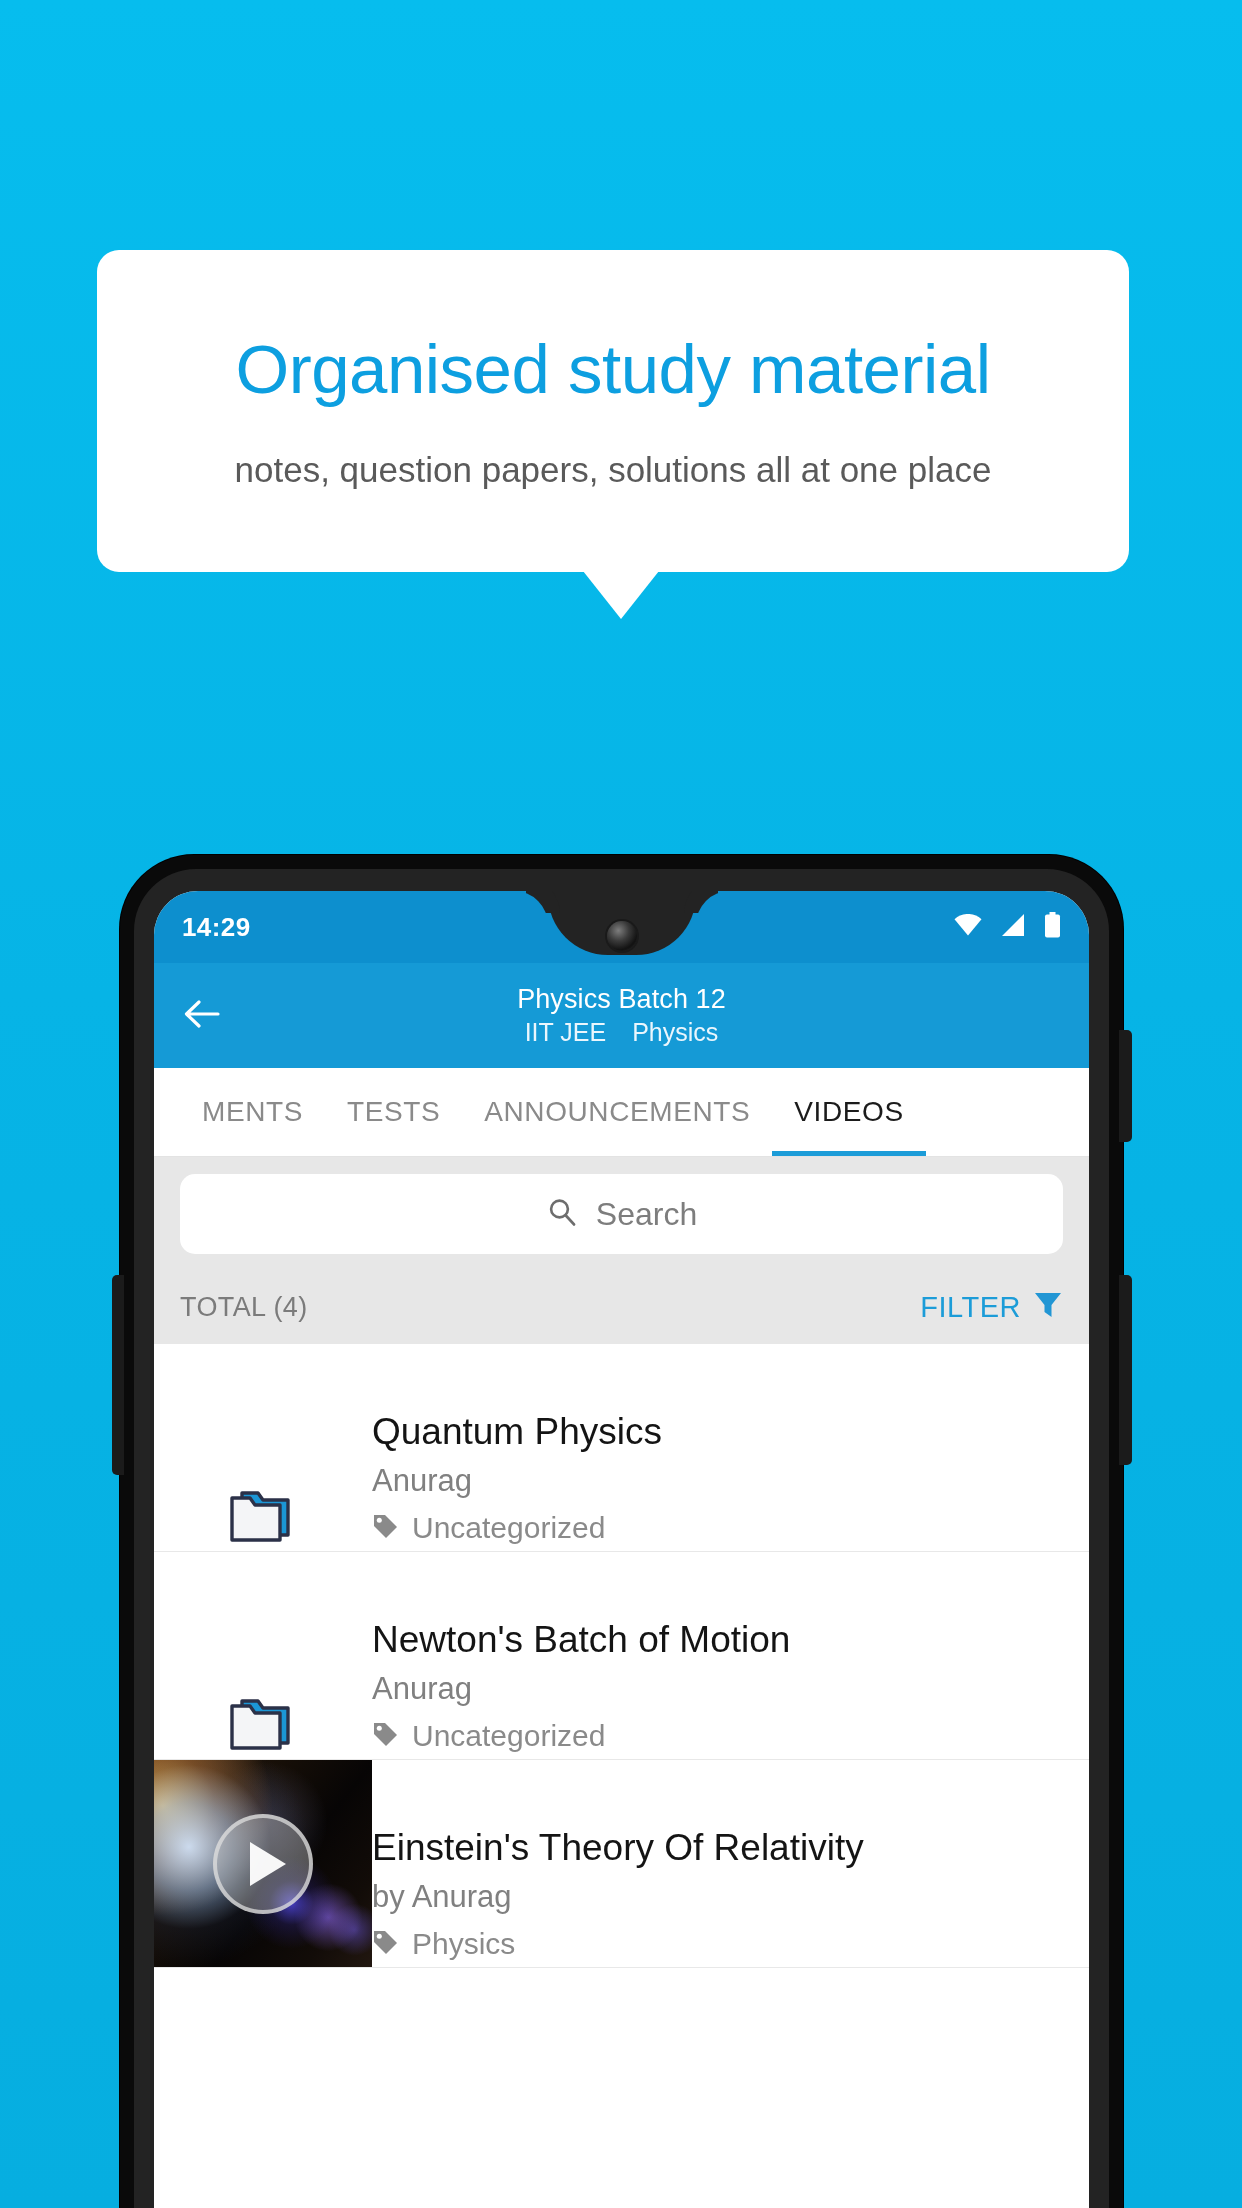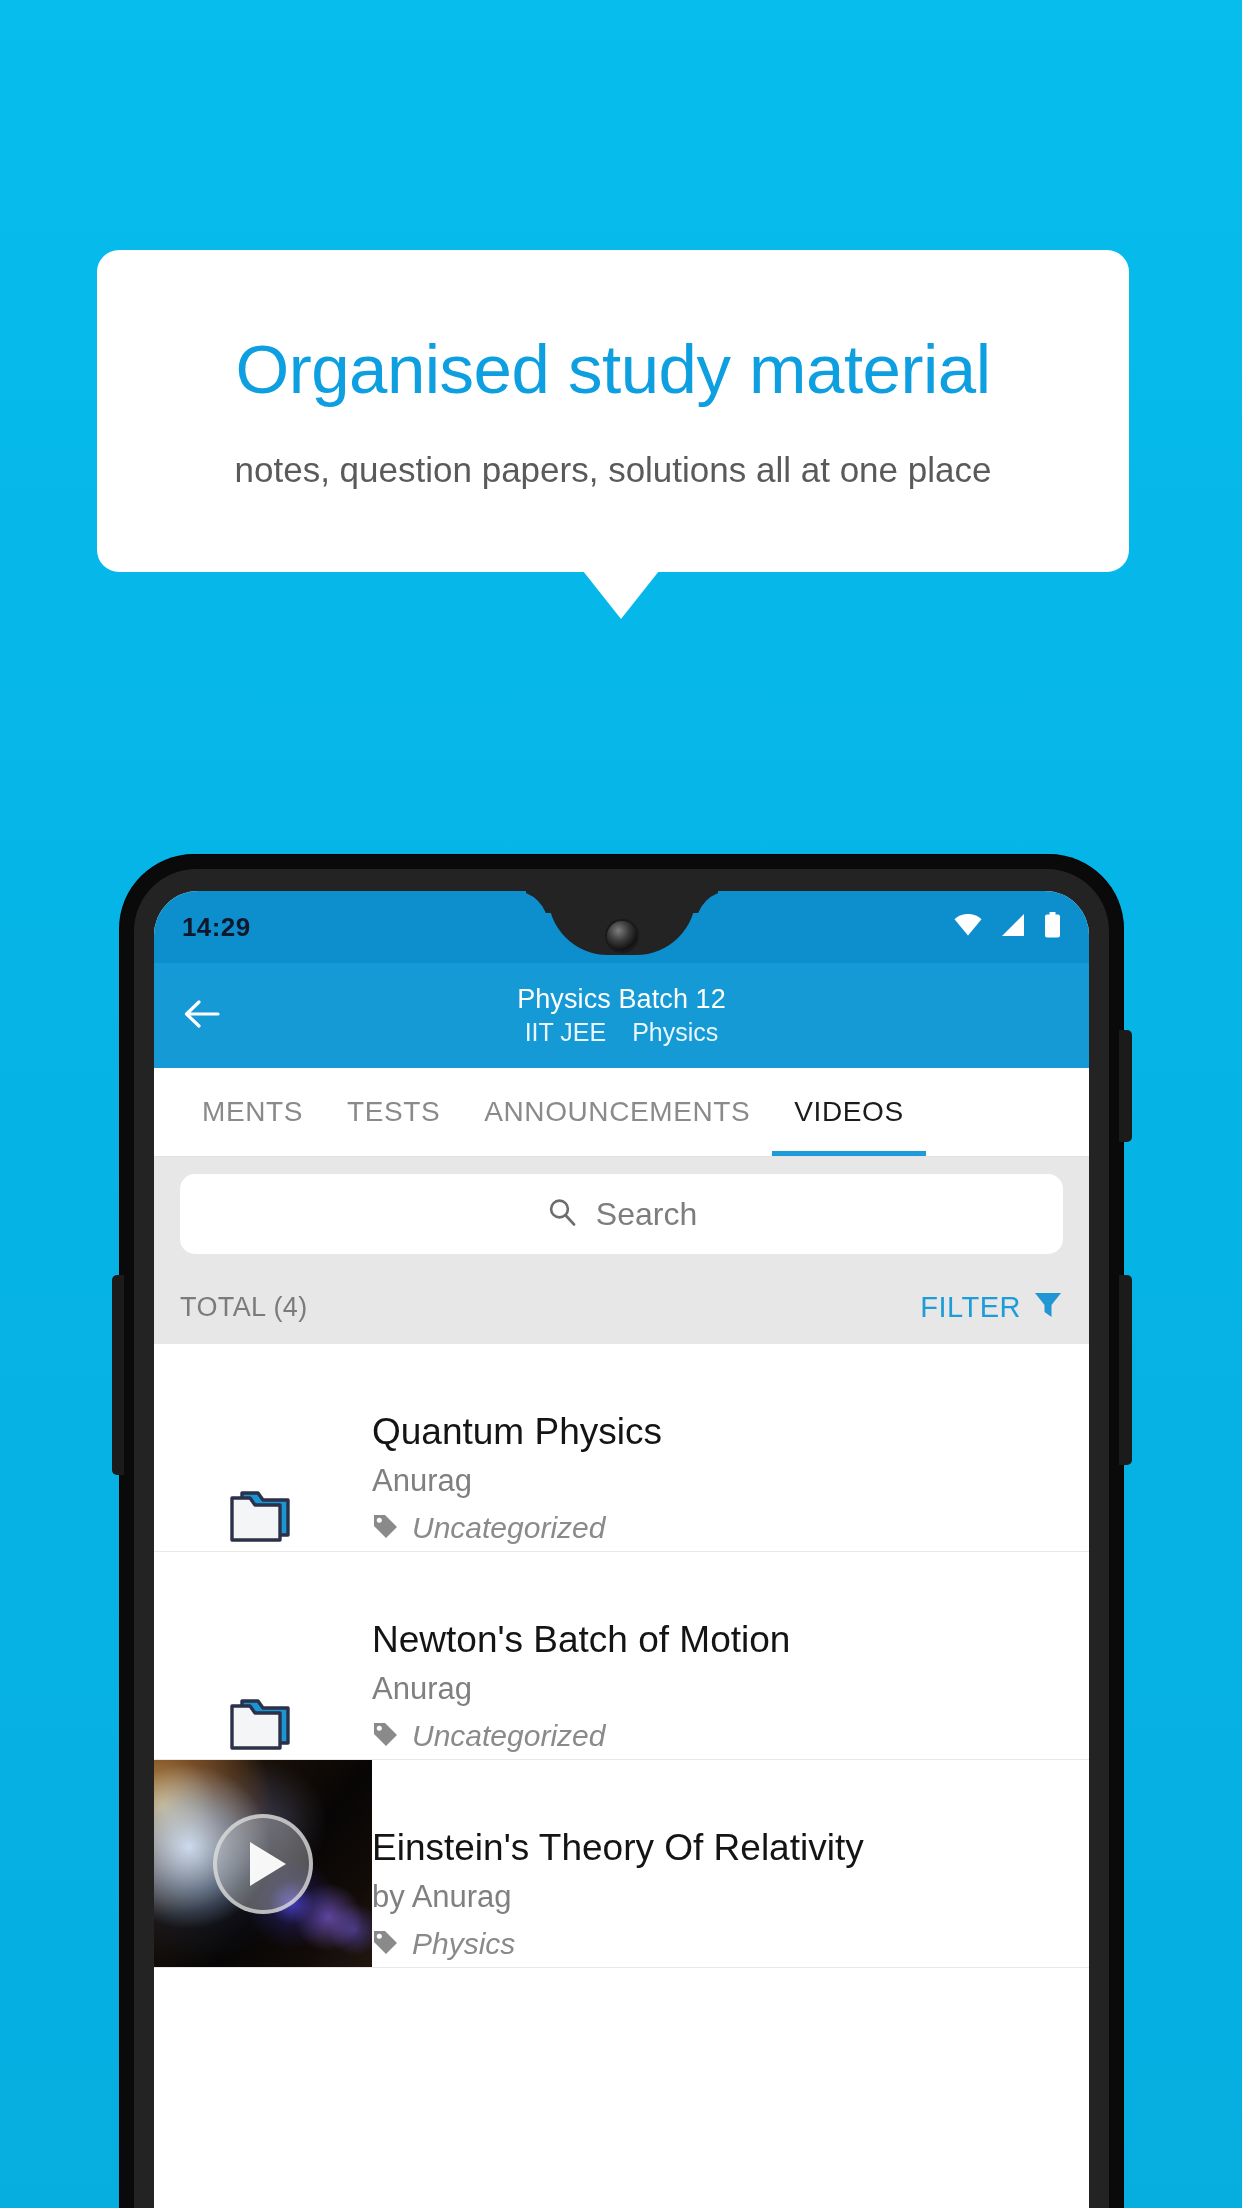--- a/index.html
+++ b/index.html
@@ -144,21 +144,21 @@
 
   
   #status-bar {
     position:relative; z-index:30;
     height:72px;
     background:#0d8fce;
     display:flex; align-items:center;
     padding:0 28px;
   }
   #status-time {
-    color:#0f172a; font-size:26px; font-weight:700;
+    color:#ffffff; font-size:26px; font-weight:700;
     letter-spacing:0.4px;
   }
   #status-icons {
     margin-left:auto; display:flex; align-items:center; gap:18px;
   }
   .wifi-icon { width:28px; height:22px; }
   .signal-icon { width:26px; height:24px; }
   .battery-icon { width:17px; height:26px; }
 
   
@@ -293,21 +293,21 @@
   }
   .item-title {
     font-size:37px; color:#141414; font-weight:400;
     line-height:1.24; white-space:nowrap;
   }
   .item-author {
     font-size:31px; color:#808080; margin-top:8px;
     white-space:nowrap;
   }
   .item-tag-row {
-    display:flex; align-items:center; gap:13px; margin-top:12px;font-style:italic;
+    display:flex; align-items:center; gap:13px; margin-top:12px;
   }
   .tag-icon { width:27px; height:27px; flex:0 0 auto; }
   .item-tag {
     font-size:30px; color:#8a8a8a; white-space:nowrap;
   }
 </style>
 </head>
 <body>
 
 <div id="promo-bg"></div>

